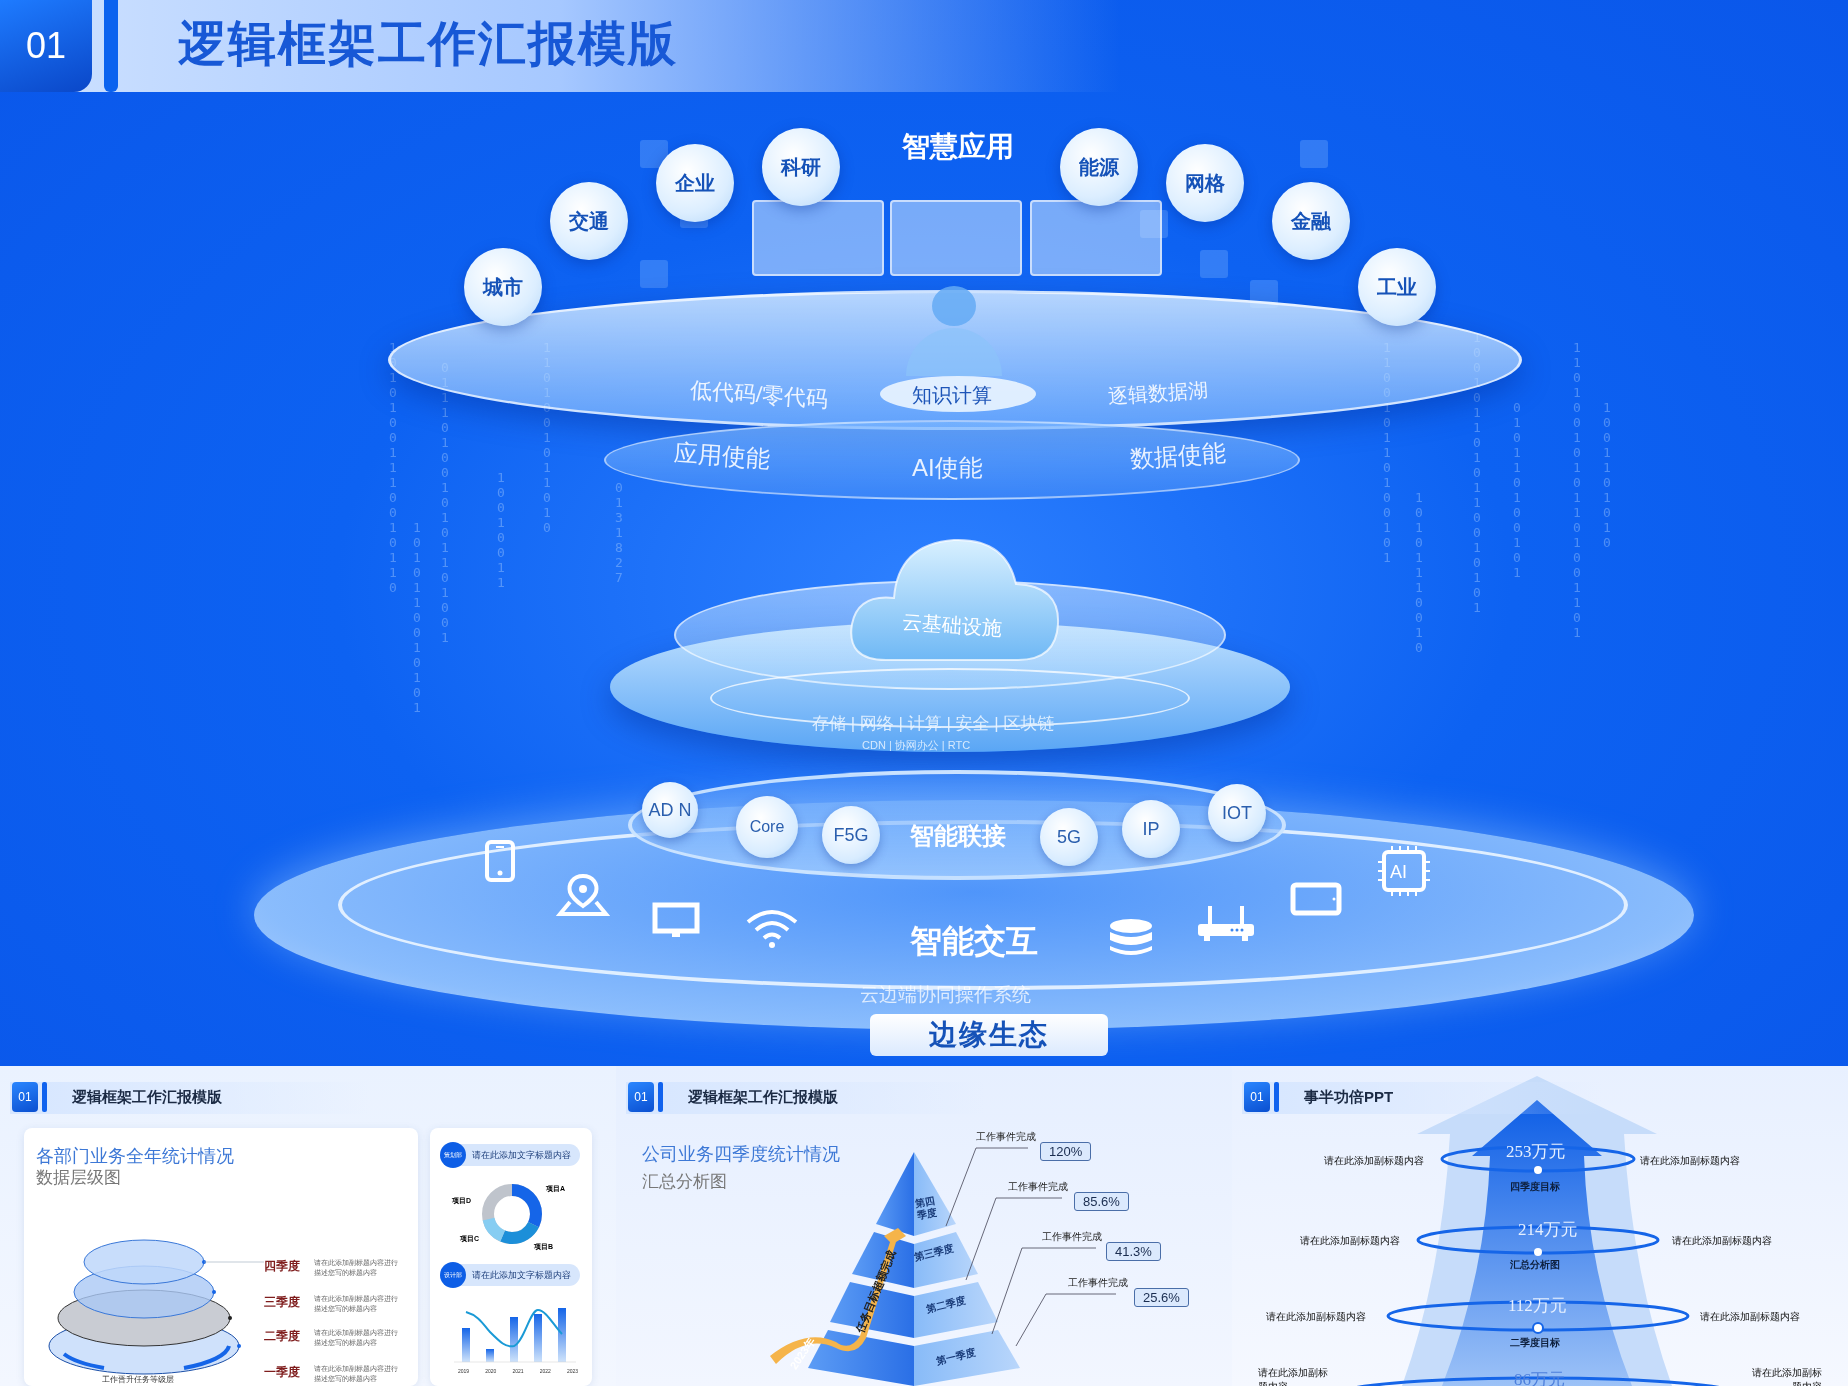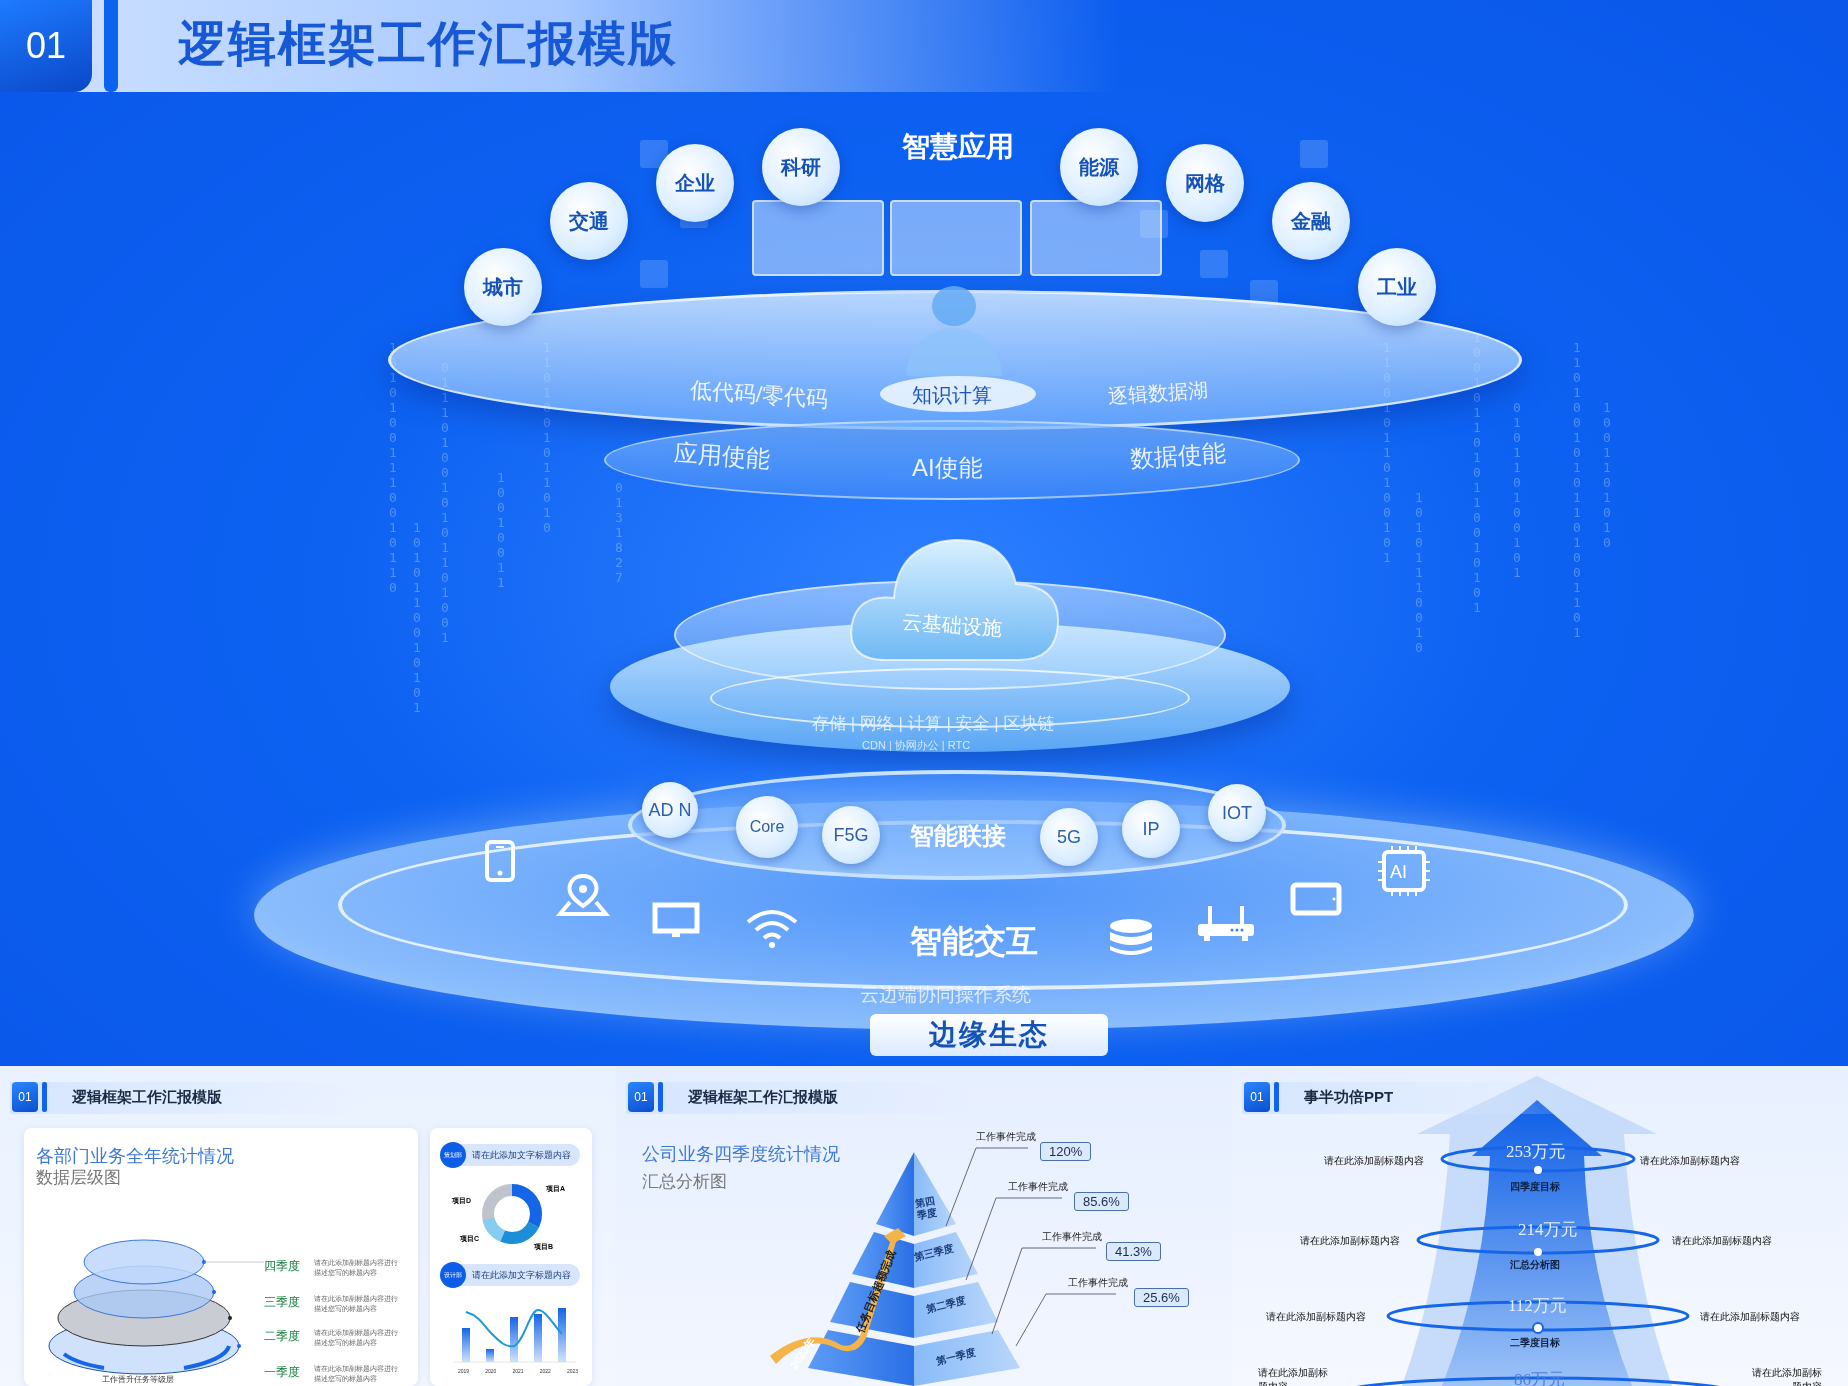--- a/index.html
+++ b/index.html
@@ -31,21 +31,21 @@
 .th1{left:0;width:616px;background:linear-gradient(180deg,#eaf2ff,#f3f7ff)}
 .th2{left:616px;width:616px;background:linear-gradient(180deg,#e6efff,#f2f6ff)}
 .th3{left:1232px;width:616px;background:linear-gradient(180deg,#e8f0ff,#f5f8ff)}
 .th-hdr{position:absolute;left:10px;top:16px;height:32px;width:360px;background:linear-gradient(90deg,#d6e6ff,rgba(214,230,255,0))}
 .th-num{position:absolute;left:12px;top:16px;width:26px;height:30px;background:linear-gradient(160deg,#2a86ff,#0a4fd0);border-radius:4px;color:#fff;font-size:12px;display:flex;align-items:center;justify-content:center}
 .th-stripe{position:absolute;left:42px;top:16px;width:5px;height:30px;background:#1062ee;border-radius:2px}
 .th-title{position:absolute;left:72px;top:22px;font-size:15px;color:#1b2a44;font-weight:bold}
 .card{position:absolute;background:#fff;border-radius:8px;box-shadow:0 2px 8px rgba(40,80,160,.12)}
 .sub-t1{position:absolute;font-family:"Liberation Serif","DejaVu Serif",serif;color:#3d78d6;font-size:18px}
 .sub-t2{position:absolute;font-family:"Liberation Serif","DejaVu Serif",serif;color:#777;font-size:17px}
-.q-lbl{position:absolute;font-size:12px;font-weight:normal;color:#15803d}
+.q-lbl{position:absolute;font-size:12px;font-weight:bold;color:#7f1d1d}
 .q-desc{position:absolute;font-size:7px;color:#666;line-height:10px;width:86px}
 .pill{position:absolute;left:14px;height:22px;width:150px;background:#d7e6fc;border-radius:11px}
 .pill-badge{position:absolute;left:0;top:-2px;width:26px;height:26px;border-radius:50%;background:#0d5ee6;color:#fff;font-size:6px;display:flex;align-items:center;justify-content:center}
 .pill-txt{position:absolute;left:32px;top:5px;font-size:9px;color:#1d3e7a}
 .pct-box{position:absolute;border:1px solid #4a6ea8;background:#dbe9fd;border-radius:3px;font-size:13px;color:#1a2d50;padding:1px 8px}
 .evt{position:absolute;font-size:10px;color:#222}
 .arrow-lbl{position:absolute;font-size:10px;color:#111;white-space:nowrap}
 .amt{position:absolute;font-family:"Liberation Serif","DejaVu Serif",serif;font-size:17px;color:#e6f0ff;white-space:nowrap}
 .goal{position:absolute;font-size:10px;color:#0d1f3c;font-weight:bold;white-space:nowrap}
 </style>

